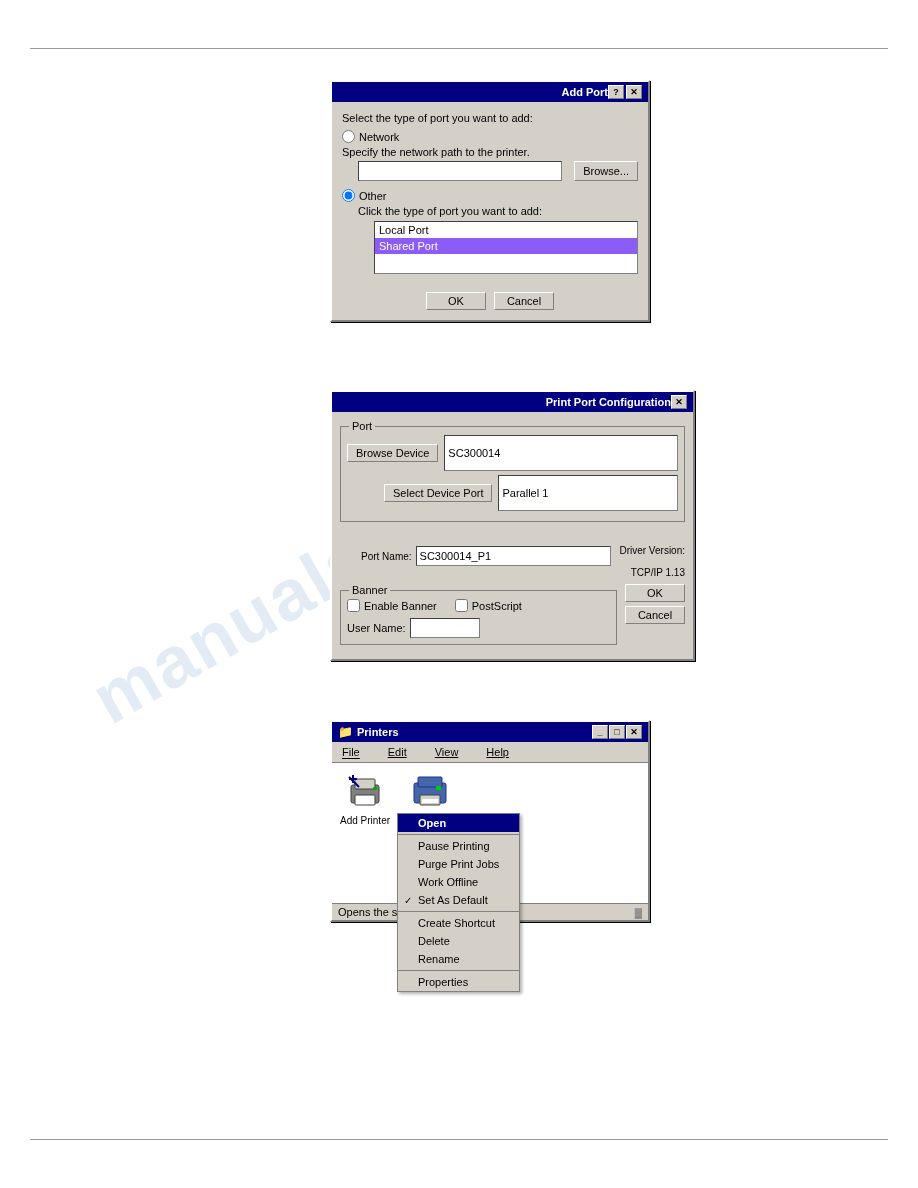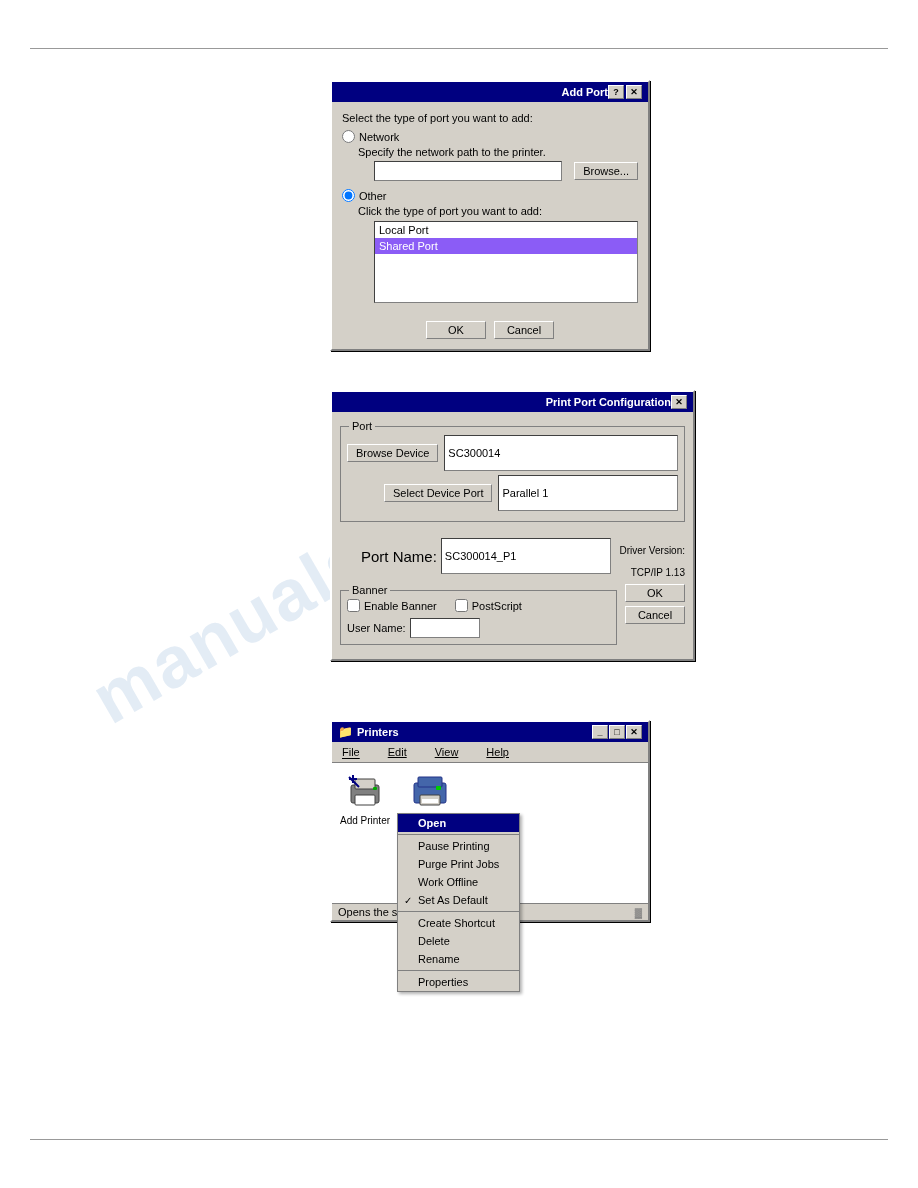--- a/index.html
+++ b/index.html
@@ -118,21 +118,20 @@
       gap: 4px;
     }
 
     .section-label {
       font-size: 11px;
       margin-bottom: 3px;
     }
 
     .network-path-row {
       display: flex;
-      align-items: center;
       gap: 12px;
       margin-left: 16px;
       margin-top: 3px;
     }
 
     .network-path-input {
       flex: 1;
       height: 20px;
       border: 1px solid #808080;
       border-top-color: #404040;
@@ -244,28 +243,28 @@
       border-right-color: #808080;
       border-bottom-color: #808080;
       display: flex;
       align-items: center;
       justify-content: center;
       font-size: 7px;
       cursor: pointer;
     }
 
     .ppc-portname-label {
-      font-size: 15px;
+      font-size: 10px;
       white-space: nowrap;
       padding-left: 21px;
     }
 
     .ppc-portname-field {
       flex: 1;
-      height: 36px;
+      height: 20px;
       border: 1px solid #808080;
       border-top-color: #404040;
       border-left-color: #404040;
       background: #ffffff;
       padding: 1px 3px;
       font-size: 11px;
     }
 
     .ppc-action-btns {
       display: flex;
@@ -445,35 +444,35 @@
       <div class="titlebar-btn">✕</div>
     </div>
   </div>
   <div class="dialog-content">
     <div class="section-label">Select the type of port you want to add:</div>
 
     <div class="radio-row" style="margin-top:6px;">
       <input type="radio" name="port-type" style="">
       <span>Network</span>
     </div>
-    <div style="margin-left:16px; margin-top:3px;">
+    <div style="margin-top:3px;">
       <div class="section-label">Specify the network path to the printer.</div>
       <div class="network-path-row">
         <input type="text" class="network-path-input" style="width: 165px;">
         <button class="win-btn" style="min-width:55px;">Browse...</button>
       </div>
     </div>
 
     <div class="radio-row" style="margin-top:8px;">
       <input type="radio" name="port-type" checked="" style="">
       <span>Other</span>
     </div>
     <div style="margin-left:16px; margin-top:3px;">
       <div class="section-label">Click the type of port you want to add:</div>
-      <div class="list-box" style="height:82px; overflow-y:auto;">
+      <div class="list-box" style="height:53px; overflow-y:auto;">
         <div class="list-item">Local Port</div>
         <div class="list-item selected">Shared Port</div>
       </div>
     </div>
   </div>
   <div class="dialog-footer">
     <button class="win-btn">OK</button>
     <button class="win-btn">Cancel</button>
   </div>
 </div>

